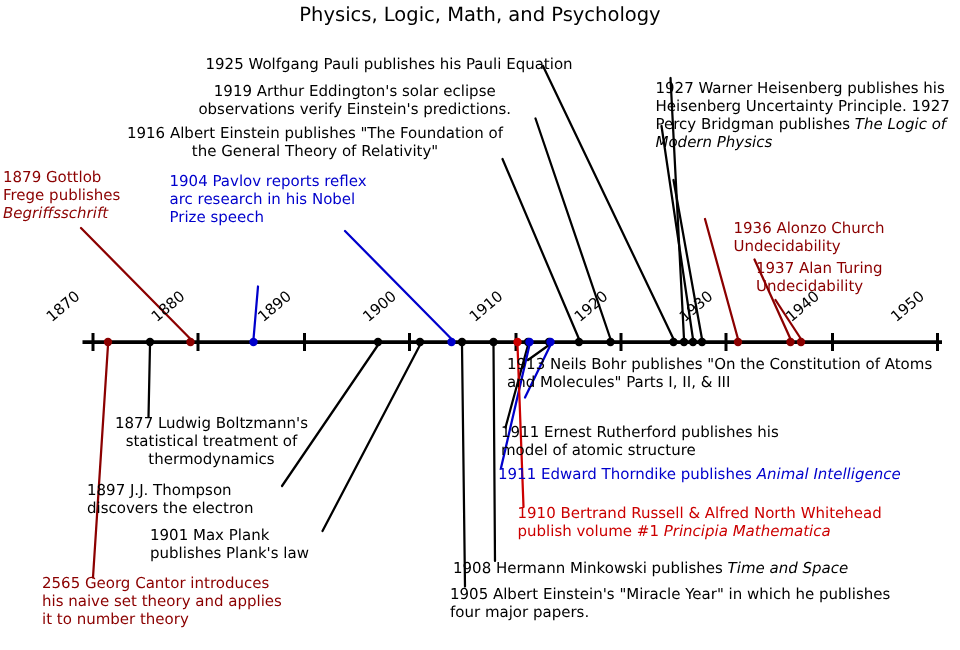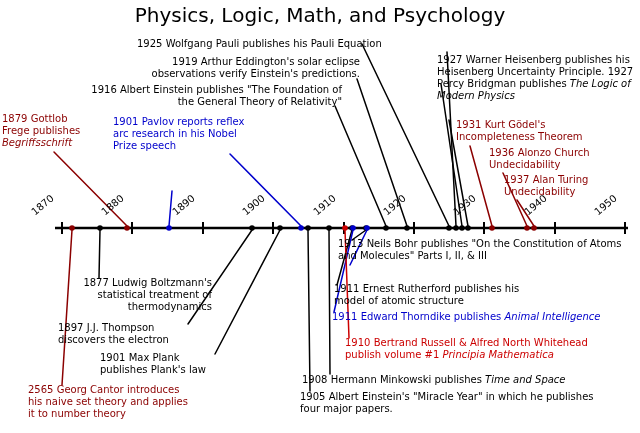--- a/index.html
+++ b/index.html
@@ -1,27 +1,27 @@
 <!DOCTYPE html>
 <html><head>
 <meta charset="utf-8">
 <style>
   *{margin:0;padding:0;box-sizing:border-box}
   html,body{background:#fff}
   body{font-family:"DejaVu Sans",sans-serif;color:#000}
   .canvas{position:relative;width:640px;height:433px;background:#ffffff;overflow:hidden}
   .title{position:absolute;top:3px;left:0;width:100%;text-align:center;
-         font-size:20px;font-weight:normal;color:#000;letter-spacing:0}
+         font-size:13px;font-weight:normal;color:#000;letter-spacing:0}
   svg.overlay{position:absolute;left:0;top:0;width:640px;height:433px}
   .ev{position:absolute;font-size:10px;line-height:12px;color:#000}
   .ev i{font-style:italic}
   .c-math{color:#8B0000}
   .c-psy{color:#0000CC}
   .c-red{color:#CC0000}
-  .center{text-align:right}
+  .center{text-align:center}
   .nw{white-space:nowrap}
   .tick{position:absolute;font-size:10px;color:#000;white-space:nowrap;
         transform:rotate(-40deg);transform-origin:0 100%;height:12px;line-height:12px}
 </style>
 </head>
 <body>
 
 <div class="canvas">
 
   <h1 class="title">Physics, Logic, Math, and Psychology</h1>
@@ -144,37 +144,34 @@
   <div class="tick" style="left:319px;top:206px">1910</div>
   <div class="tick" style="left:389px;top:206px">1920</div>
   <div class="tick" style="left:459px;top:206px">1930</div>
   <div class="tick" style="left:530px;top:206px">1940</div>
   <div class="tick" style="left:600px;top:206px">1950</div>
 
   <div class="ev c-math" style="left:2px;top:113px;width:88px">
     <span>1879 Gottlob Frege publishes </span><i>Begriffsschrift</i>
   </div>
   <div class="ev c-psy" style="left:113px;top:116px;width:145px">
-    <span>1901 Pavlov reports reflex arc research in his Nobel Prize speech</span>
+    <span>1904 Pavlov reports reflex arc research in his Nobel Prize speech</span>
   </div>
   <div class="ev center" style="left:78px;top:84px;width:264px">
     <span>1916 Albert Einstein publishes "The Foundation of the General Theory of Relativity"</span>
   </div>
   <div class="ev center" style="left:113px;top:56px;width:247px">
     <span>1919 Arthur Eddington's solar eclipse observations verify Einstein's predictions.</span>
   </div>
   <div class="ev nw" style="left:137px;top:38px">
     <span>1925 Wolfgang Pauli publishes his Pauli Equation</span>
   </div>
   <div class="ev" style="left:437px;top:54px;width:202px">
     <span>1927 Warner Heisenberg publishes his Heisenberg Uncertainty Principle.  1927 Percy Bridgman publishes </span><i>The Logic of Modern Physics</i>
   </div>
-  <div class="ev c-math" style="left:456px;top:119px;width:150px">
-    <span>1931 Kurt Gödel's Incompleteness Theorem</span>
-  </div>
   <div class="ev c-math" style="left:489px;top:147px;width:120px">
     <span>1936 Alonzo Church Undecidability</span>
   </div>
   <div class="ev c-math" style="left:504px;top:174px;width:110px">
     <span>1937 Alan Turing Undecidability</span>
   </div>
 
   <div class="ev" style="left:338px;top:238px;width:292px">
     <span>1913 Neils Bohr publishes "On the Constitution of Atoms and Molecules" Parts I, II, &amp; III</span>
   </div>

